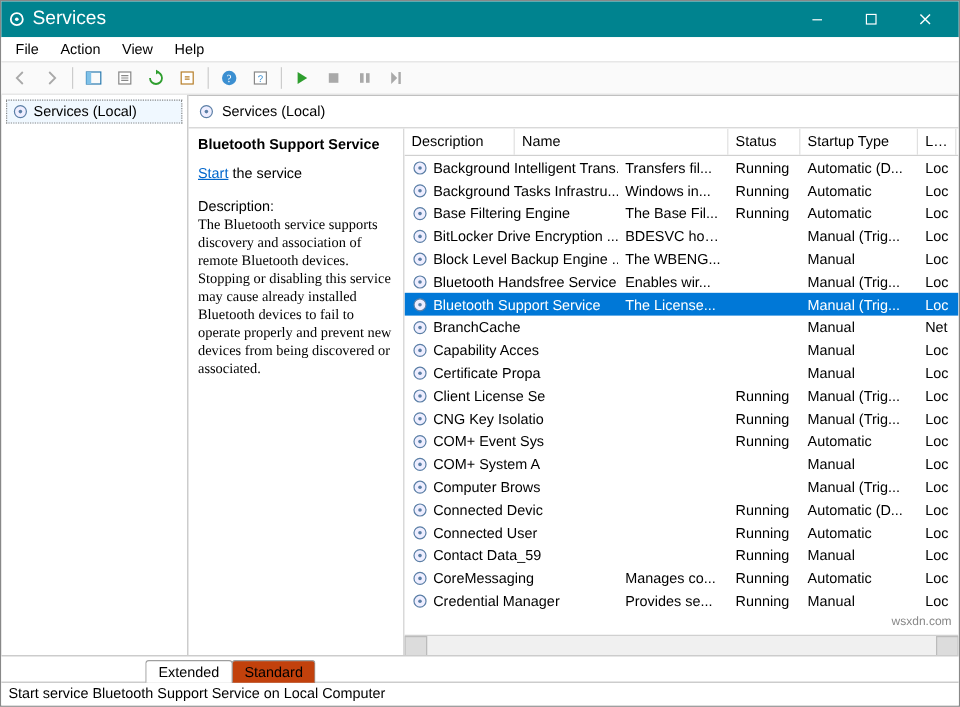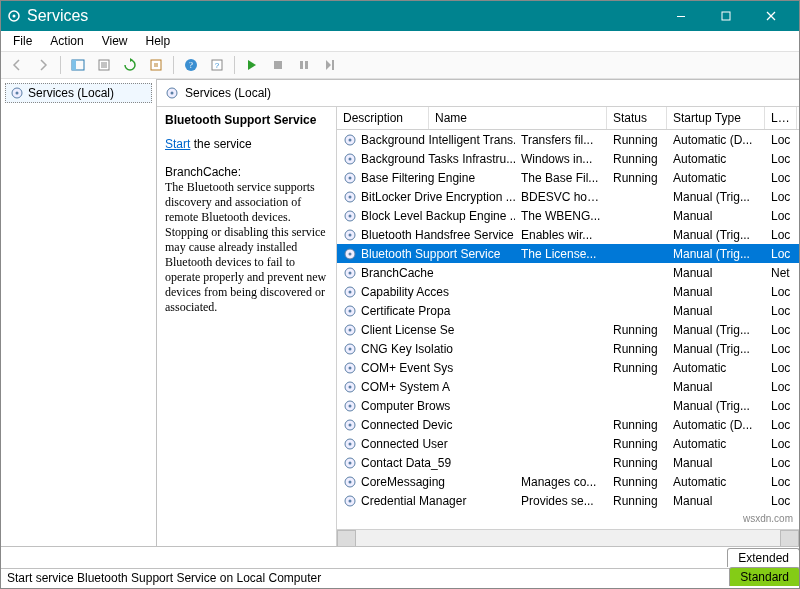--- a/index.html
+++ b/index.html
@@ -58,22 +58,22 @@
   .row .rc.start { width: 98px; }
   .row .rc.log { width: 32px; }
 
   .hscroll { height: 17px; border-top: 1px solid #d0d0d0; background: #f0f0f0; position: relative; }
   .hscroll::before, .hscroll::after {
     content: ""; position: absolute; top: 0; width: 17px; height: 17px; background: #dcdcdc; border: 1px solid #bbb;
   }
   .hscroll::before { left: 0; }
   .hscroll::after  { right: 0; }
 
-  .tabstrip { height: 22px; display: flex; align-items: flex-end; padding-left: 120px; border-top: 1px solid #c0c0c0; background: #fff; flex-direction: column; }
-  .tab { border: 1px solid #9e9e9e; border-bottom: none; padding: 2px 10px; margin-right: -1px; background: #84cc16; position: relative; top: 1px; border-radius: 3px 3px 0 0; }
+  .tabstrip { height: 22px; display: flex; align-items: flex-end; padding-left: 120px; border-top: 1px solid #c0c0c0; background: #fff; }
+  .tab { border: 1px solid #9e9e9e; border-bottom: none; padding: 2px 10px; margin-right: -1px; background: #c2410c; position: relative; top: 1px; border-radius: 3px 3px 0 0; }
   .tab.active { background: #fff; font-style: normal; }
 
   .statusbar { height: 20px; border-top: 1px solid #c0c0c0; padding: 2px 6px; display: flex; align-items: flex-start; background: #fff; }
   .watermark { position: absolute; right: 6px; bottom: 22px; font-size: 10px; color: #888; }
 
   
   .svcicon { width: 14px; height: 14px; flex: none; }
   svg { display: block; }
 </style>
 </head>
@@ -214,21 +214,21 @@
       <span>Services (Local)</span>
     </div>
 
     <div class="rightsplit">
 
       <div class="detailpane">
         <div class="svcname">Bluetooth Support Service</div>
         <div class="startline">
           <a>Start</a><span> the service</span>
         </div>
-        <div class="deschead">BranchCache:</div>
+        <div class="deschead">Description:</div>
         <div class="desctext">The Bluetooth service supports discovery and association of remote Bluetooth devices.  Stopping or disabling this service may cause already installed Bluetooth devices to fail to operate properly and prevent new devices from being discovered or associated.</div>
       </div>
 
       <div class="listpane">
         <div class="colhead">
           <div class="col c-desc">Description</div>
           <div class="col c-name">Name</div>
           <div class="col c-status">Status</div>
           <div class="col c-start">Startup Type</div>
           <div class="col c-log">Log</div>

